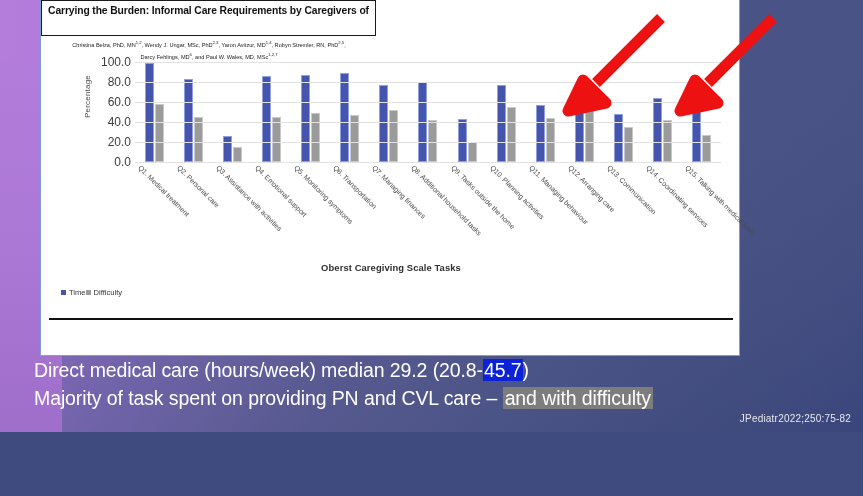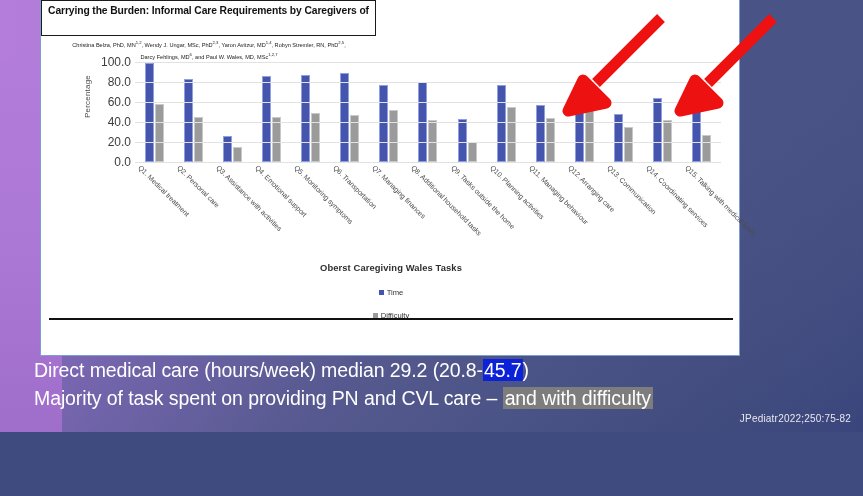--- a/index.html
+++ b/index.html
@@ -88,21 +88,21 @@
     font-size:7.1px;color:#4c4c4c;white-space:nowrap;
     transform-origin:left top;transform:rotate(45deg);
     letter-spacing:-0.05px;
   }
   .axis-title{
     position:absolute;left:0;right:0;top:200px;text-align:center;
     font-size:9.4px;font-weight:bold;color:#2f2f2f;letter-spacing:0.1px;
   }
   .legend{
     position:absolute;left:0;right:0;top:226px;
-    display:flex;justify-content:center;gap:14px;align-items:center;flex-direction:column;
+    display:flex;align-items:center;
   }
   .legend .it{display:flex;align-items:center;gap:3px;font-size:7.6px;color:#333;}
   .swatch{width:5px;height:5px;display:inline-block;}
   .swatch.time{background:#4555ad;}
   .swatch.diff{background:#9b9b9b;}
 
   
   .cap-rule{
     position:absolute;left:8px;top:318px;width:684px;height:2px;background:#111;
   }
@@ -243,21 +243,21 @@
             <div class="xl" style="left: 319.565px;">Q9. Tasks outside the home</div>
             <div class="xl" style="left: 358.632px;">Q10. Planning activities</div>
             <div class="xl" style="left: 397.699px;">Q11. Managing behaviour</div>
             <div class="xl" style="left: 436.765px;">Q12. Arranging care</div>
             <div class="xl" style="left: 475.832px;">Q13. Communication</div>
             <div class="xl" style="left: 514.899px;">Q14. Coordinating services</div>
             <div class="xl" style="left: 553.965px;">Q15. Talking with medical team</div>
           </div>
       </div>
 
-      <div class="axis-title">Oberst Caregiving Wales Tasks</div>
+      <div class="axis-title">Oberst Caregiving Scale Tasks</div>
 
       <div class="legend">
         <div class="it">
           <span class="swatch time"></span>
           <span>Time</span>
         </div>
         <div class="it">
           <span class="swatch diff"></span>
           <span>Difficulty</span>
         </div>

